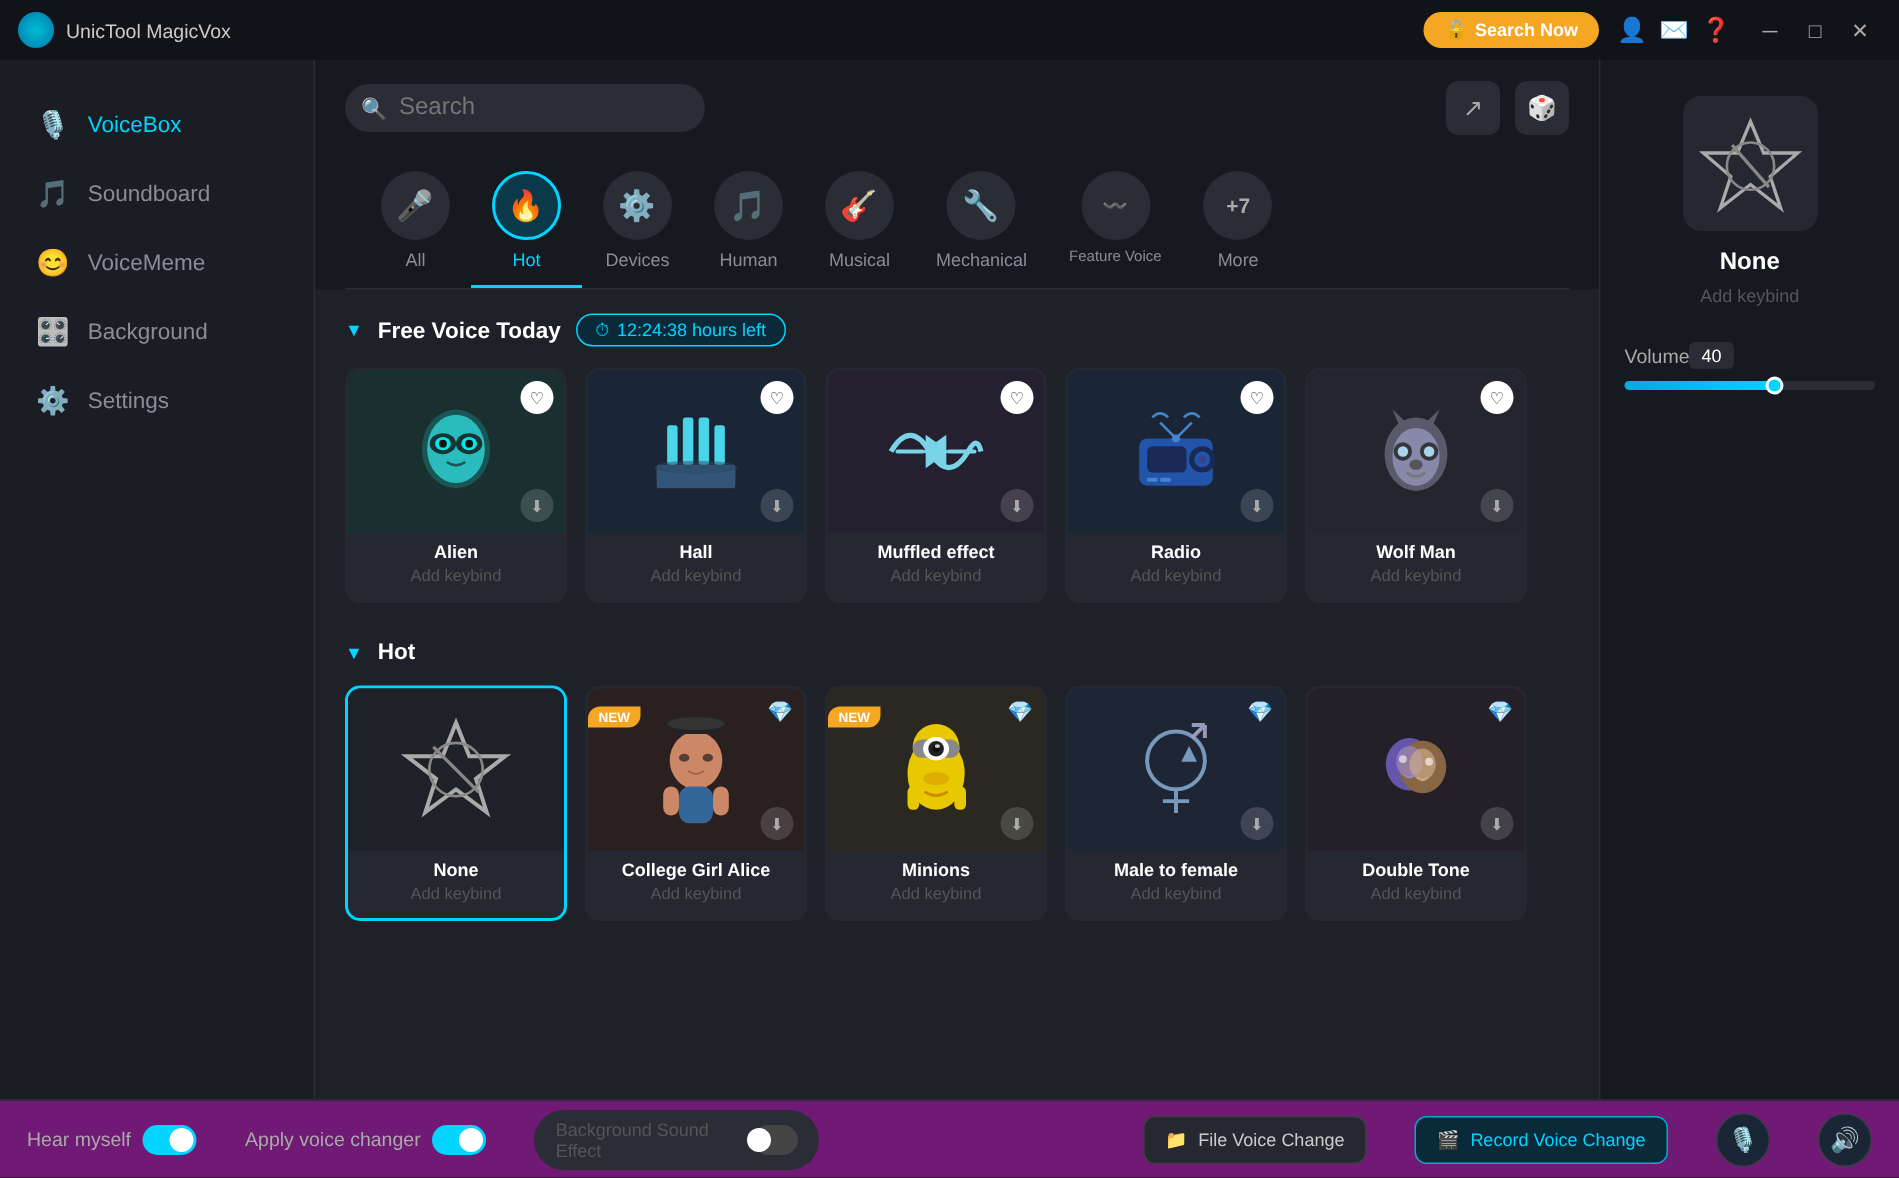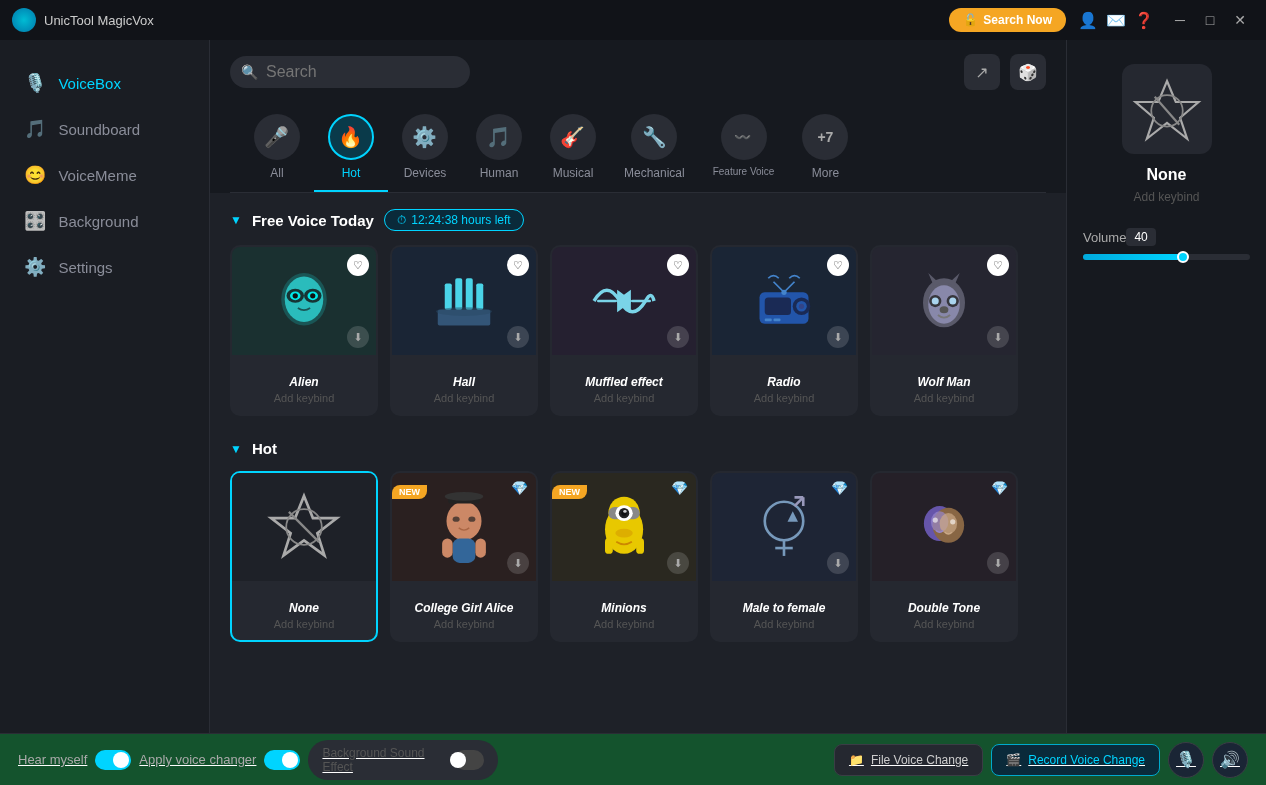--- a/index.html
+++ b/index.html
@@ -311,23 +311,22 @@
       top: 7px;
       right: 7px;
       color: #00d4ff;
       font-size: 14px;
     }
     .voice-card-name {
       font-size: 12px;
       font-weight: bold;
       color: #fff;
       text-align: center;
-      margin-top: 20px;
+      margin-top: 6px;
       padding: 0 6px;
-      font-style: italic;
     }
     .voice-card-keybind {
       font-size: 11px;
       color: #555;
       text-align: center;
       margin-top: 3px;
     }
 
     
     .right-panel {
@@ -395,29 +394,28 @@
       top: 50%;
       transform: translate(50%, -50%);
       width: 12px; height: 12px;
       border-radius: 50%;
       background: #00d4ff;
       border: 2px solid #fff;
     }
 
     
     .bottom-bar {
-      background: #14532d;
+      background: #701a75;
       height: 52px;
       display: flex;
       align-items: center;
       padding: 0 18px;
-      gap: 8px;
+      gap: 32px;
       flex-shrink: 0;
       border-top: 1px solid #2a2d35;
-      text-decoration: underline;
     }
     .bottom-toggle-group {
       display: flex;
       align-items: center;
       gap: 8px;
       font-size: 13px;
       color: #aaa;
     }
     .toggle-switch {
       width: 36px; height: 20px;

